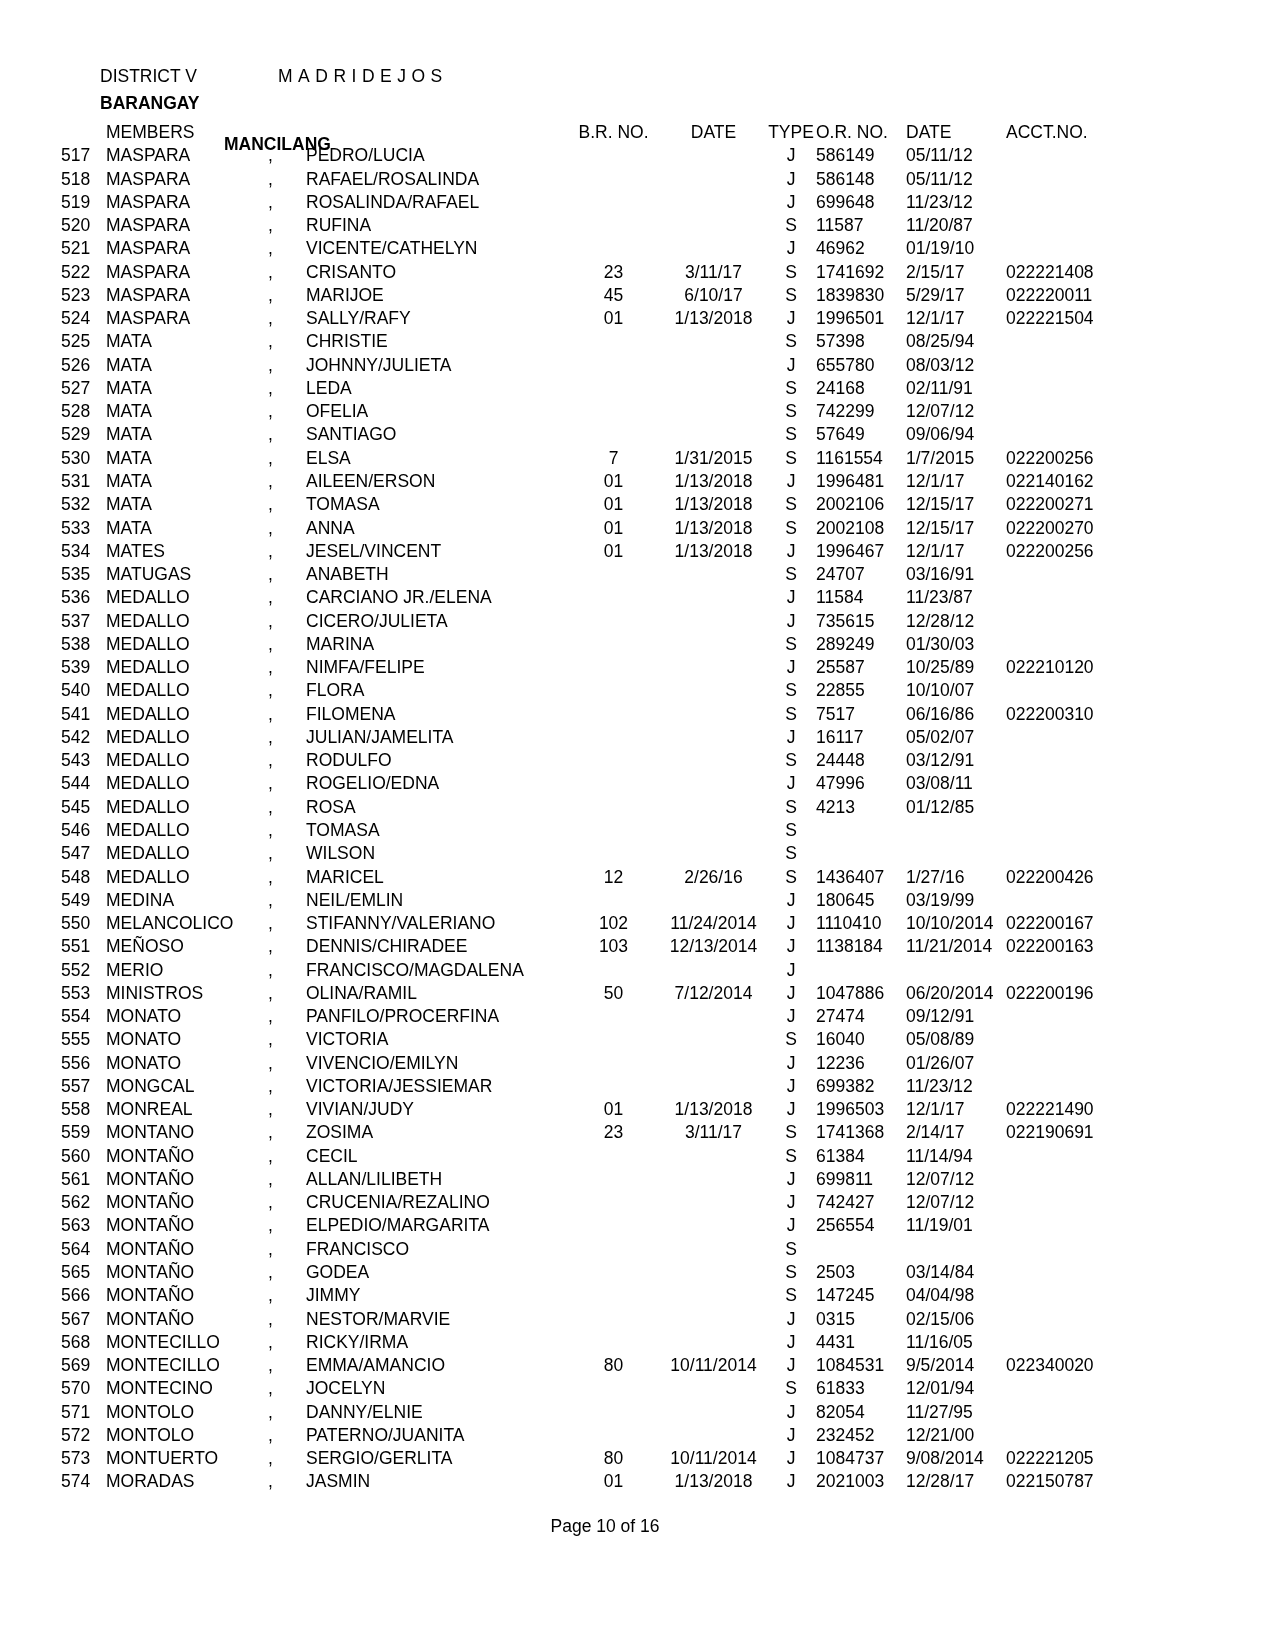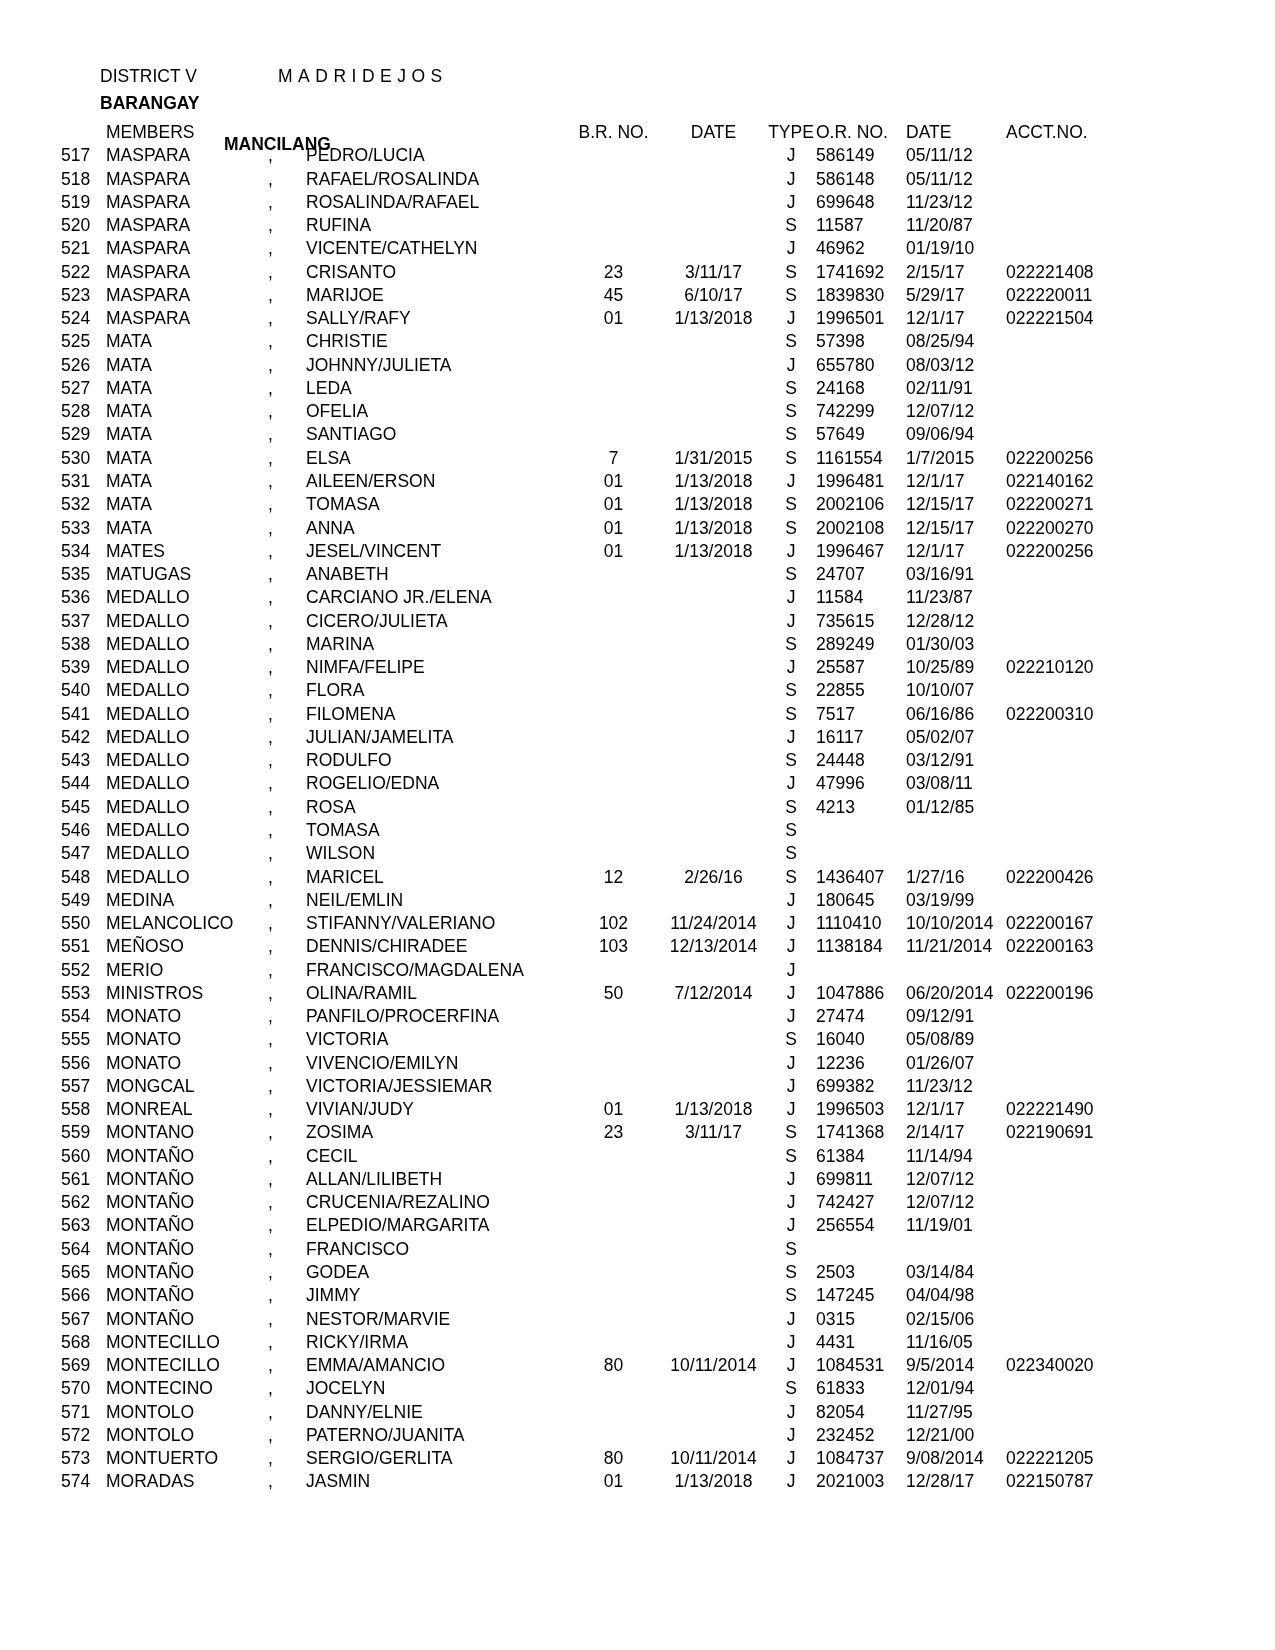--- a/index.html
+++ b/index.html
@@ -763,14 +763,15 @@
           <span class="c brno">01</span>
           <span class="c bdate">1/13/2018</span>
           <span class="c type">J</span>
           <span class="c orno">2021003</span>
           <span class="c odate">12/28/17</span>
           <span class="c acct">022150787</span>
         </div>
       </div>
   </div>
 
+  <div class="footer">Page 10 of 16</div>
 
 </div>
 
 </body></html>

